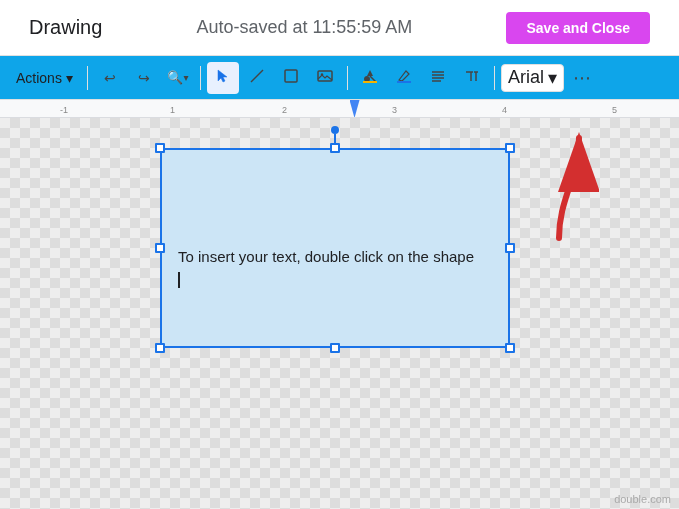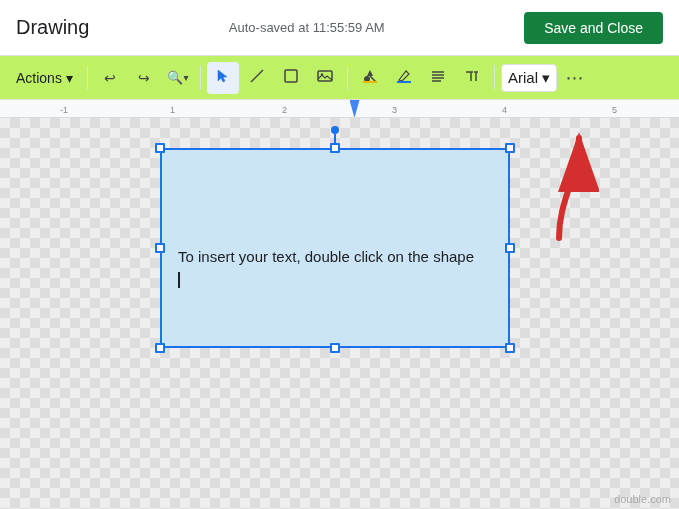--- a/index.html
+++ b/index.html
@@ -3,47 +3,47 @@
   <meta charset="utf-8">
   <style>
     * { box-sizing: border-box; margin: 0; padding: 0; }
     body { font-family: Arial, sans-serif; width: 679px; height: 509px; overflow: hidden; background: #fff; }
 
     
     #header {
       display: flex;
       align-items: center;
       justify-content: space-between;
-      padding: 0 16px;
+      padding: 0 29px;
       height: 56px;
       border-bottom: 1px solid #e0e0e0;
       background: #fff;
     }
     #header-left { display: flex; align-items: center; gap: 12px; }
     #app-title { font-size: 20px; font-weight: 500; color: #202124; }
-    #autosave-text { font-size: 13px; color: #5f6368; }
+    #autosave-text { font-size: 18px; color: #5f6368; }
     #save-close-btn {
-      background: #15803d;
+      background: #d946ef;
       color: #fff;
       border: none;
       border-radius: 4px;
       padding: 8px 20px;
       font-size: 14px;
-      font-weight: 400;
+      font-weight: 700;
       cursor: pointer;
     }
 
     
     #toolbar {
       display: flex;
       align-items: center;
       padding: 0 8px;
       height: 44px;
       border-bottom: 1px solid #e0e0e0;
-      background: #bef264;
+      background: #0ea5e9;
       gap: 2px;
     }
     .toolbar-btn {
       display: flex;
       align-items: center;
       justify-content: center;
       width: 32px;
       height: 32px;
       border: none;
       background: transparent;
@@ -54,21 +54,21 @@
     }
     .toolbar-divider { width: 1px; height: 24px; background: #e0e0e0; margin: 0 4px; }
     #actions-btn {
       display: flex; align-items: center; gap: 4px;
       border: none; background: transparent; cursor: pointer;
       font-size: 14px; color: #202124; padding: 4px 8px; border-radius: 4px;
     }
     #font-selector {
       display: flex; align-items: center; gap: 4px;
       border: 1px solid #e0e0e0; border-radius: 4px;
-      padding: 2px 6px; cursor: pointer; font-size: 15px; color: #202124;
+      padding: 2px 6px; cursor: pointer; font-size: 18px; color: #202124;
       background: #fff; height: 28px;
     }
 
     
     #ruler {
       height: 18px;
       background: #f8f9fa;
       border-bottom: 1px solid #dadce0;
       position: relative;
       overflow: hidden;

